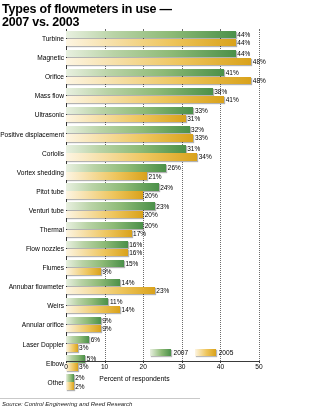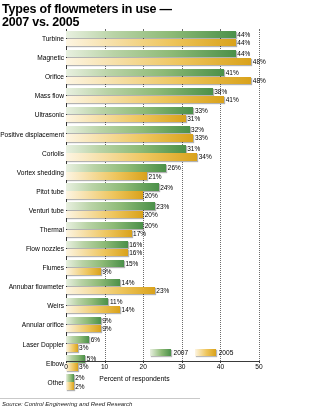--- a/index.html
+++ b/index.html
@@ -190,21 +190,21 @@
     top: 398px;
     width: 200px;
     height: 1px;
     background: #c9c9c9;
   }
 </style>
 </head>
 <body>
 
 <div id="chart-title">Types of flowmeters in use —
-2007 vs. 2005</div>
+2007 vs. 2003</div>
 
 <div id="plot-area">
   <div id="gridlines">
       <div class="gridline zero" style="left: 0px;"></div>
       <div class="gridline" style="left: 38.6px;"></div>
       <div class="gridline" style="left: 77.2px;"></div>
       <div class="gridline" style="left: 115.8px;"></div>
       <div class="gridline" style="left: 154.4px;"></div>
       <div class="gridline" style="left: 193px;"></div>
     </div>

